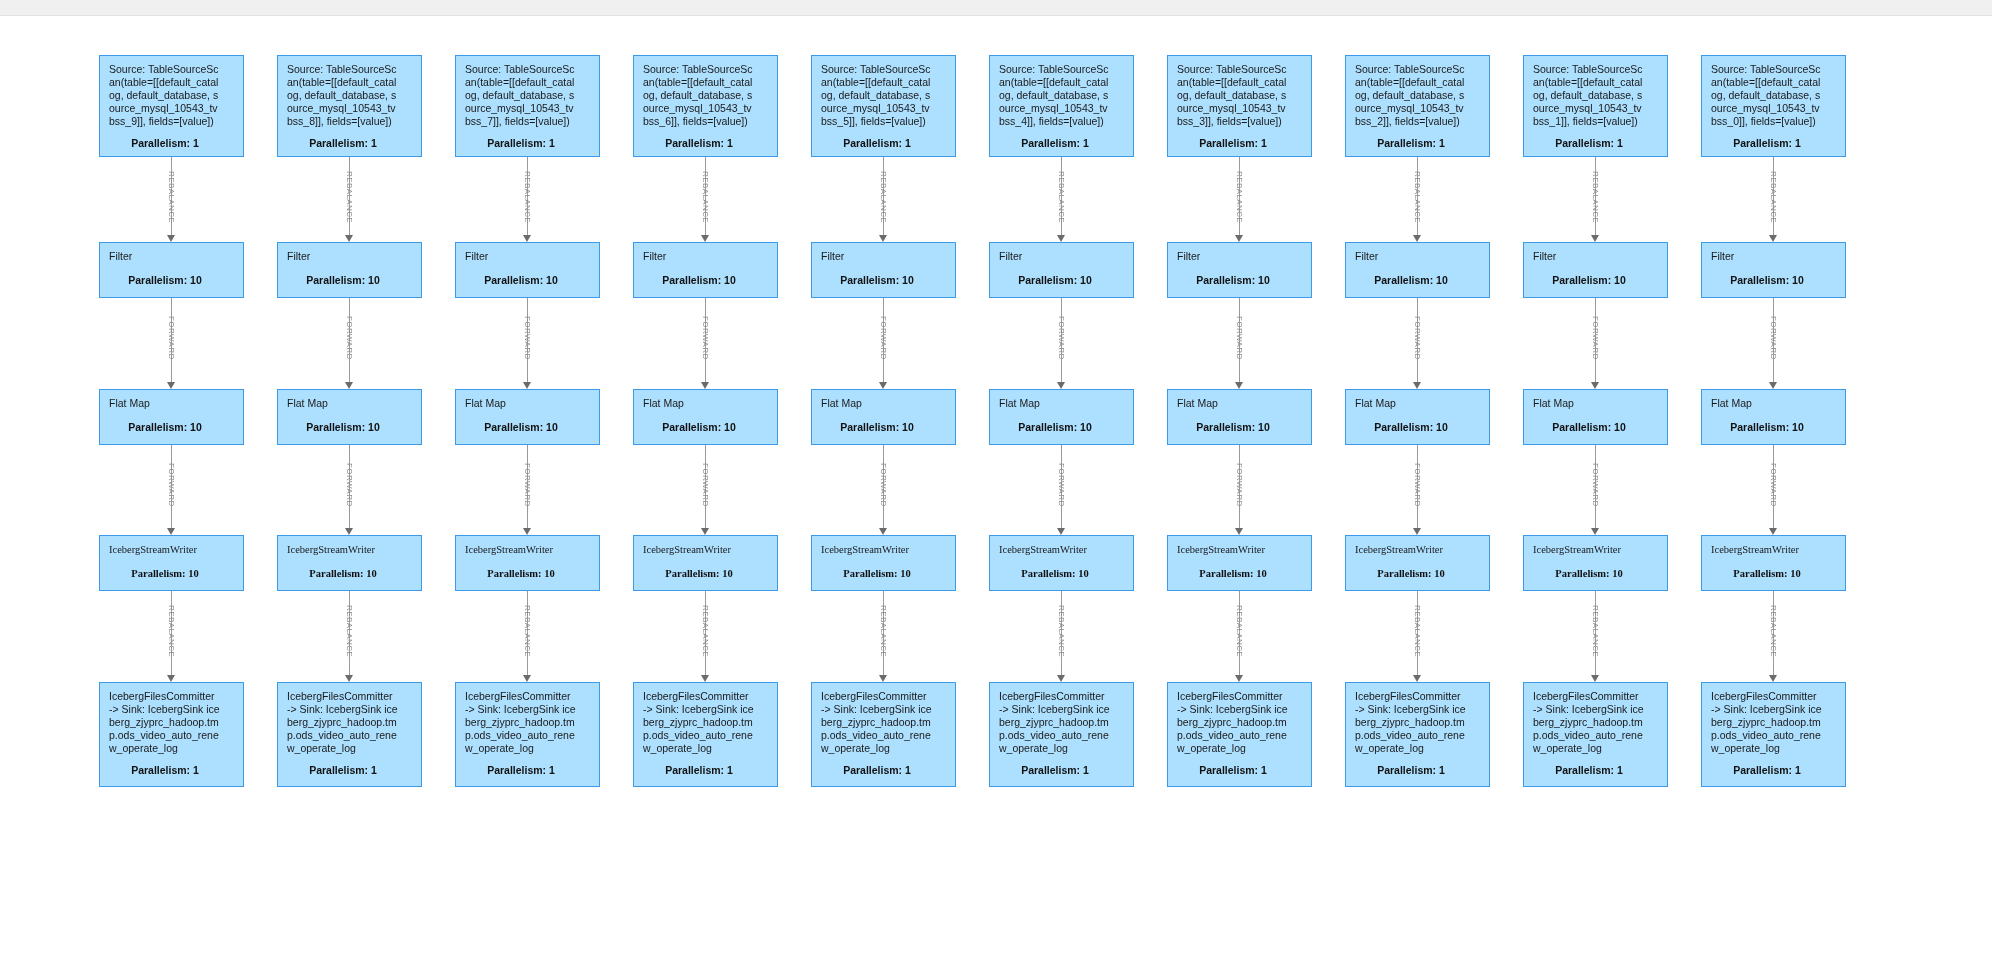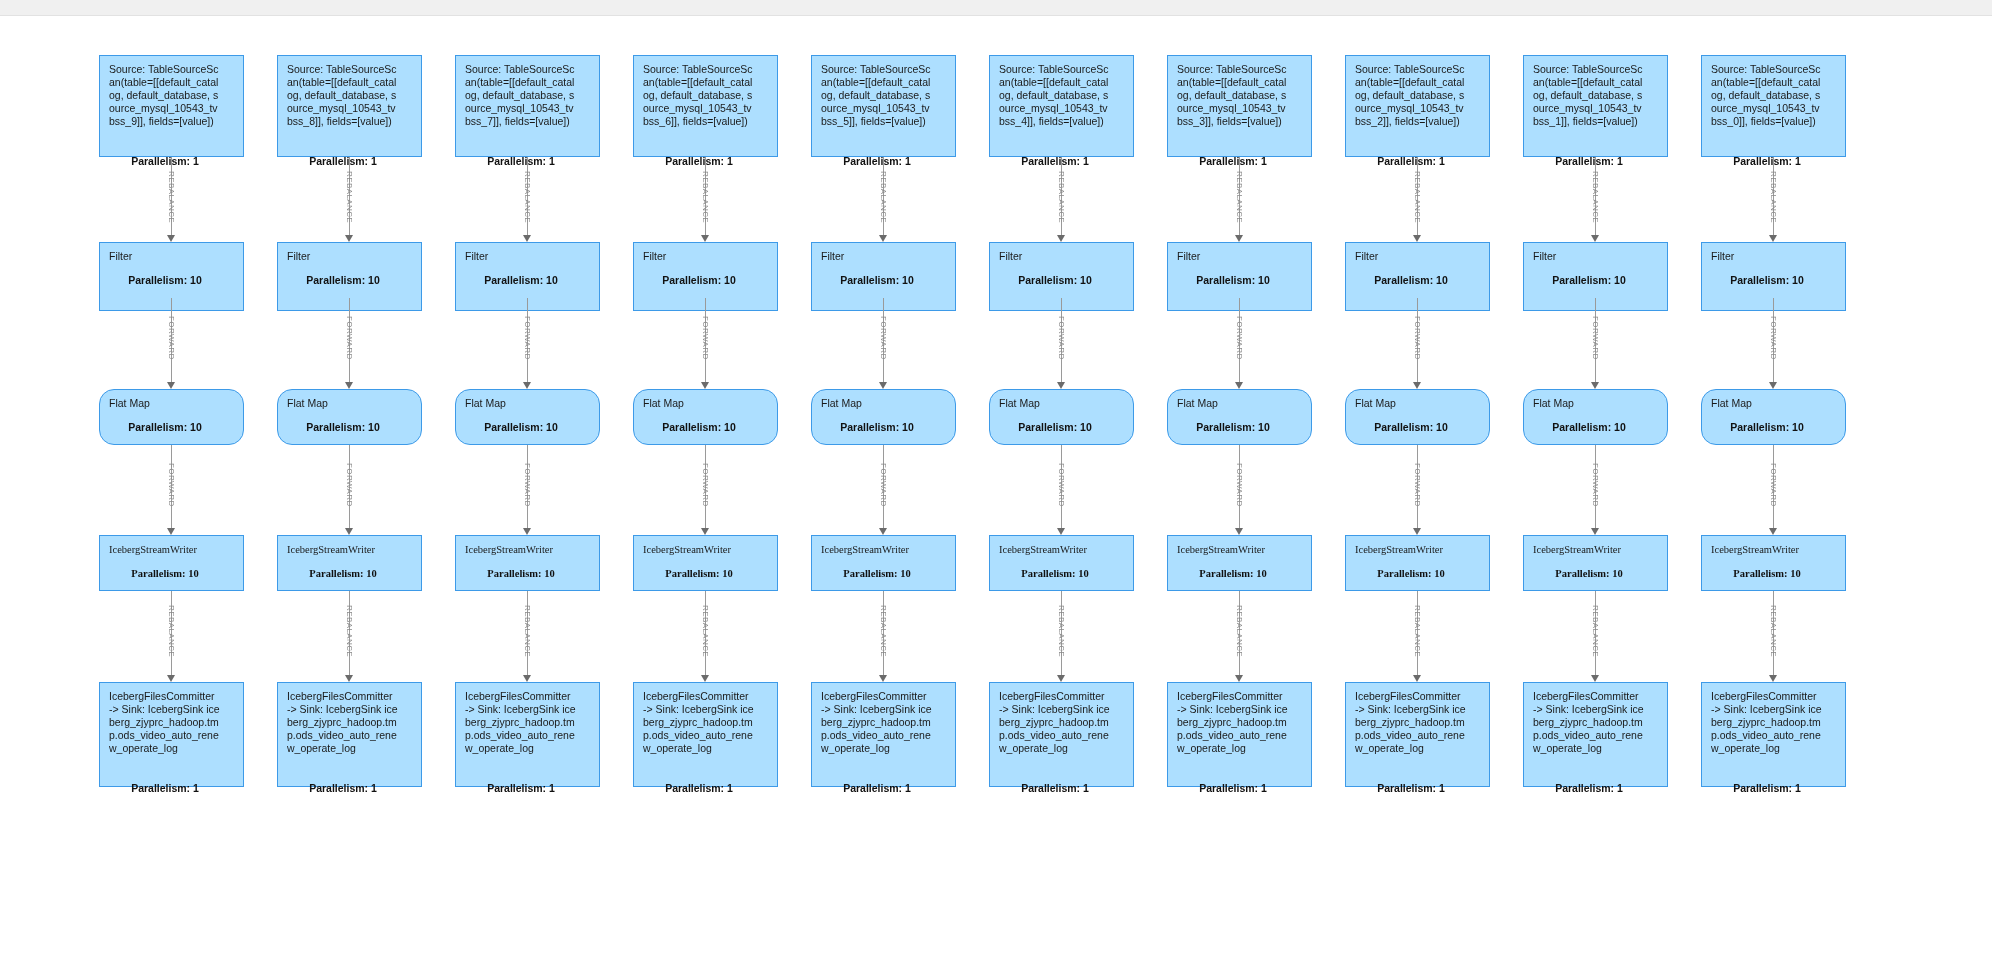--- a/index.html
+++ b/index.html
@@ -39,26 +39,26 @@
     text-align: left;
     word-break: break-all;
     white-space: normal;
   }
   .node-par {
     font-size: 10.5px;
     line-height: 13px;
     color: #111;
     font-weight: bold;
     text-align: center;
-    margin-top: 27px;
+    margin-top: 9px;
   }
 
   .node.src      { top: 38px;  height: 102px; }
-  .node.filter   { top: 225px; height: 69px;  }
-  .node.flatmap  { top: 372px; height: 56px; border-radius: 15px;  }
+  .node.filter   { top: 225px; height: 56px;  }
+  .node.flatmap  { top: 372px; height: 56px;  }
   .node.writer   { top: 518px; height: 56px; font-family: Liberation Serif, serif;  }
   .node.sink     { top: 665px; height: 105px;  }
 
   .node.filter .node-par,
   .node.flatmap .node-par,
   .node.writer .node-par { margin-top: 11px; }
 
   .edge { position: absolute; left: 0; width: 145px; }
   .edge .line {
     position: absolute;

